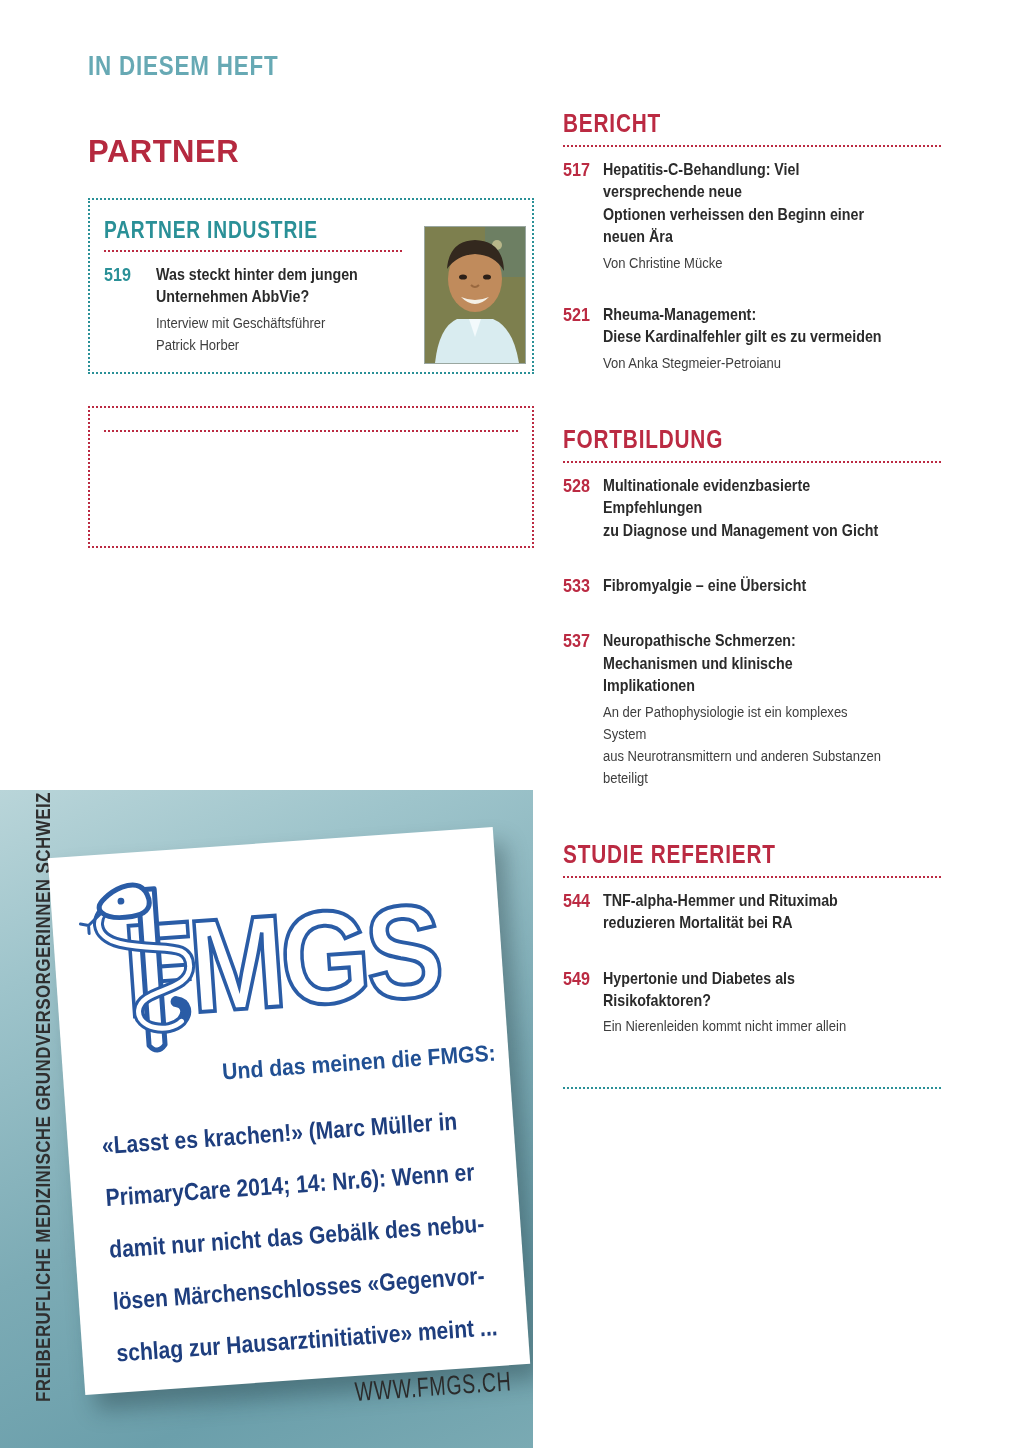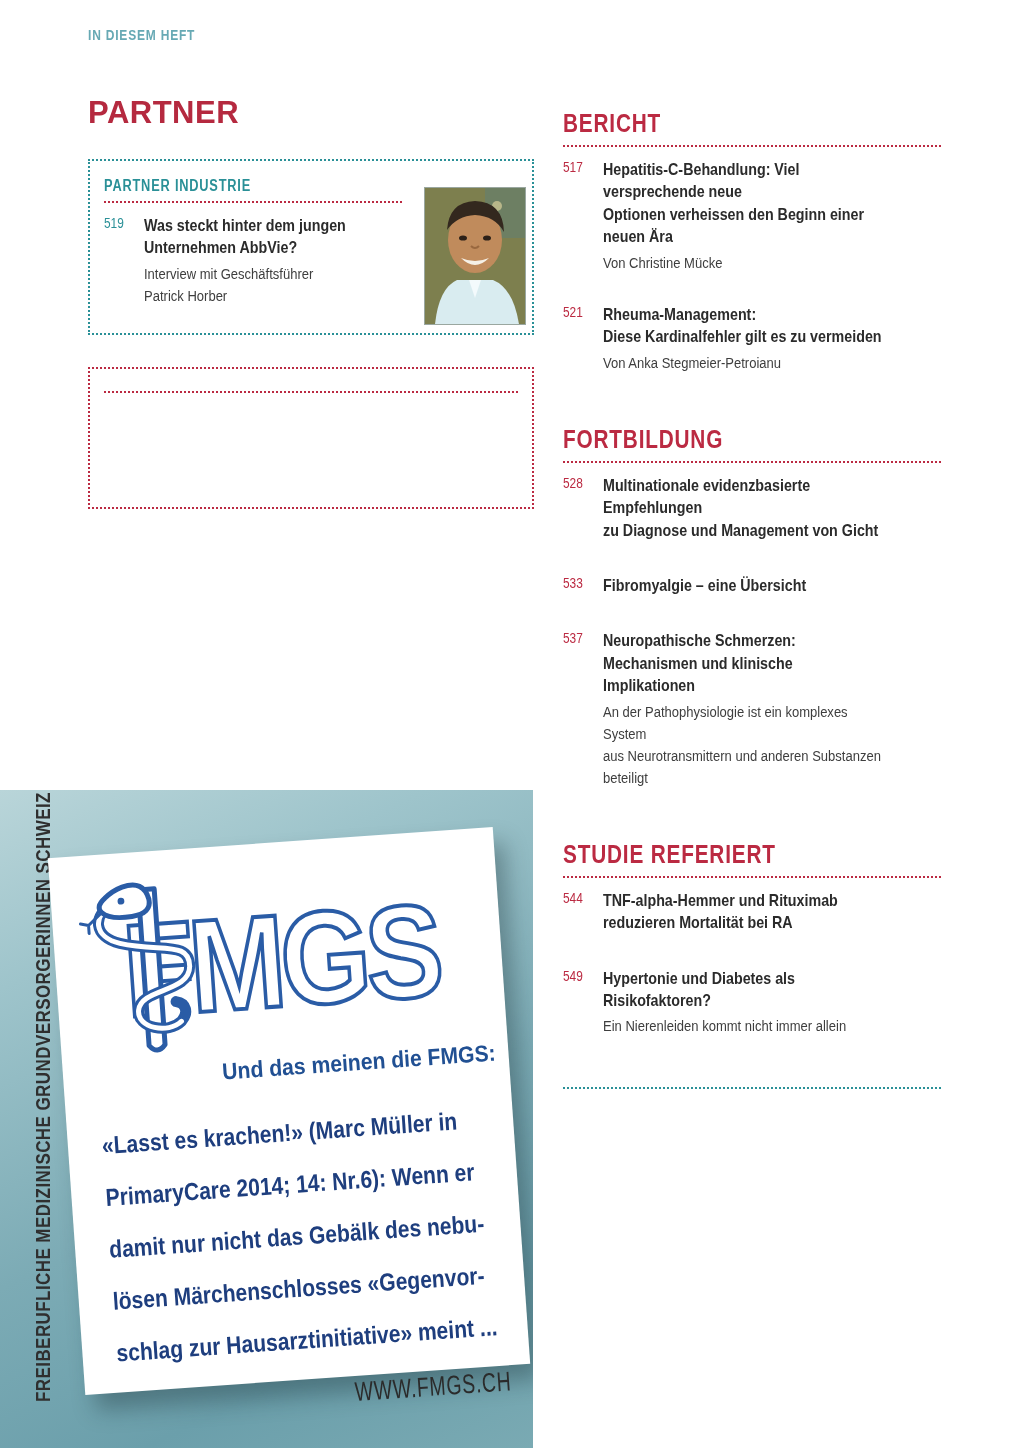--- a/index.html
+++ b/index.html
@@ -9,33 +9,33 @@
   }
   
   .cond{display:inline-block;transform:scaleX(0.8);transform-origin:left bottom;white-space:nowrap;letter-spacing:1px;font-weight:bold;}
   .rule{border-top:2px dotted currentColor;height:0;margin:6px 0 12px 0;}
   .red{color:#bb2a42;}
   .teal{color:#2a9097;}
   .kicker-color{color:#67a9b4;}
 
   
   .left-col{position:absolute;left:88px;top:26px;width:446px;}
-  .kicker{font-size:15px;letter-spacing:2px;}
+  .kicker{font-size:28px;letter-spacing:2px;margin-top:24px;}
   .medizin{font-size:31px;font-weight:bold;color:#b5293f;margin-top:52px;letter-spacing:0.5px;}
   .box{border:2px dotted #2a9097;margin-top:28px;padding:16px 14px 18px 14px;position:relative;}
   .box.red-border{border-color:#bb2a42;}
-  .box-head{font-size:16px;letter-spacing:0.8px;}
+  .box-head{font-size:24px;letter-spacing:0.8px;}
   .box .rule{color:#bb2a42;}
   .box1-rule{margin-right:116px;}
   .photo{position:absolute;right:6px;top:26px;width:100px;height:136px;border:1px solid #9aa7a0;}
 
   
   .toc-item{display:flex;margin-bottom:30px;}
   .toc-item:last-child{margin-bottom:0;}
-  .item-num{flex:none;width:40px;font-size:14px;font-weight:normal;}
+  .item-num{flex:none;width:40px;font-size:19px;font-weight:bold;}
   .item-num > span{display:inline-block;transform:scaleX(0.85);transform-origin:left top;}
   .item-body{flex:1;width:119%;transform:scaleX(0.84);transform-origin:0 0;}
   .item-pre{font-size:16px;color:#2d2d2d;line-height:1.35;white-space:pre-line;}
   .item-title{font-size:17px;font-weight:bold;color:#2b2b2b;line-height:1.32;white-space:pre-line;}
   .item-sub{font-size:15.5px;color:#3e3e3e;line-height:1.42;white-space:pre-line;margin-top:3px;}
 
   
   .right-col{position:absolute;left:563px;top:108px;width:378px;}
   .toc-section{margin-bottom:50px;}
   .sec-head{font-size:26px;letter-spacing:0.8px;}
@@ -63,21 +63,21 @@
   <div class="kicker kicker-color">
     <span class="cond">IN DIESEM HEFT</span>
   </div>
   <div class="medizin">PARTNER</div>
 
   <div class="box" style="height:138px;">
     <div class="box-head teal">
       <span class="cond">PARTNER INDUSTRIE</span>
     </div>
     <div class="rule box1-rule"></div>
-    <div class="toc-item" style="margin-right:112px;">
+    <div class="toc-item" style="margin-right:112px;gap:12px;">
       <div class="item-num teal"><span>519</span></div>
       <div class="item-body">
         <div class="item-title">Was steckt hinter dem jungen
 Unternehmen AbbVie?</div>
         <div class="item-sub">Interview mit Geschäftsführer
 Patrick Horber</div>
       </div>
     </div>
     <div class="photo">
       <svg width="100" height="136" viewBox="0 0 100 136">

